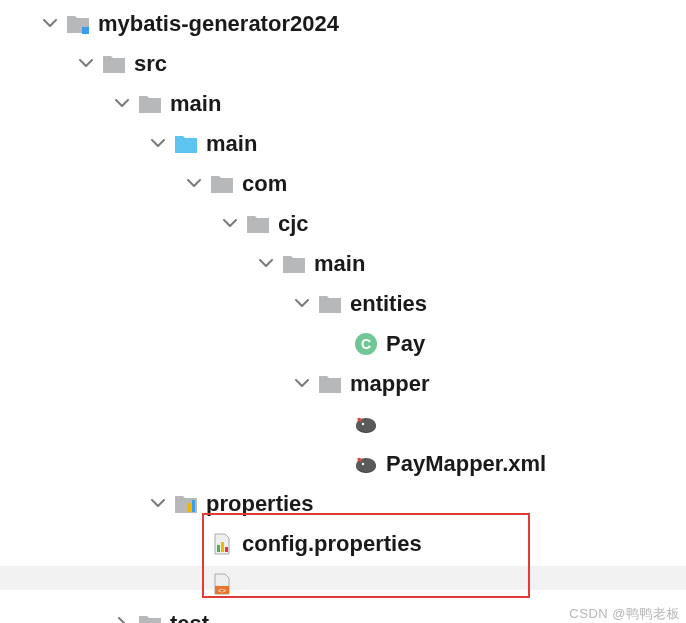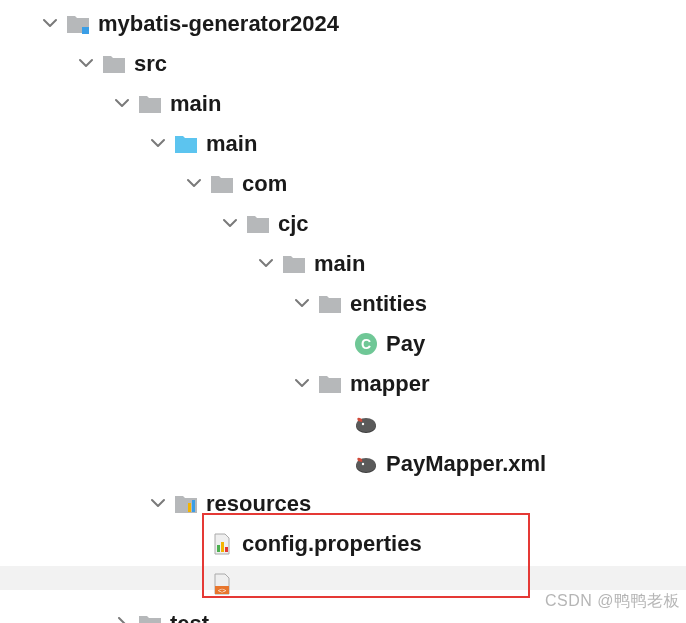--- a/index.html
+++ b/index.html
@@ -52,22 +52,22 @@
     font-size: 14px; font-weight: 600;
   }
   .redbox {
     position: absolute;
     border: 2px solid #e53935;
     pointer-events: none;
   }
   .watermark {
     position: absolute;
     right: 6px;
-    bottom: 11px;
-    font-size: 16px;
+    bottom: 0;
+    font-size: 13px;
     color: rgba(120,120,120,0.55);
     letter-spacing: 0.5px;
   }
   .stripe {
     position: absolute;
     left: 0; right: 0;
     height: 24px;
     background: #f2f2f2;
     z-index: -1;
   }
@@ -332,21 +332,21 @@
         <use href="#chev-down"></use>
       </svg>
     </span>
   <span class="icon">
     <svg width="24" height="22" viewBox="0 0 24 22">
         <path d="M1 3 h8 l2 2 h12 v15 h-22 z" fill="#b6b8ba"></path>
         <rect x="14" y="10" width="3" height="9" fill="#f4b400"></rect>
         <rect x="18" y="7" width="3" height="12" fill="#3a9ee6"></rect>
       </svg>
   </span>
-  <span class="label">resources</span>
+  <span class="label">properties</span>
 </div>
 
 <div class="row">
   <span class="indent"></span>
     <span class="indent"></span>
     <span class="indent"></span>
     <span class="indent"></span>
     <span class="indent"></span>
   <span class="chevron"></span>
   <span class="icon">

